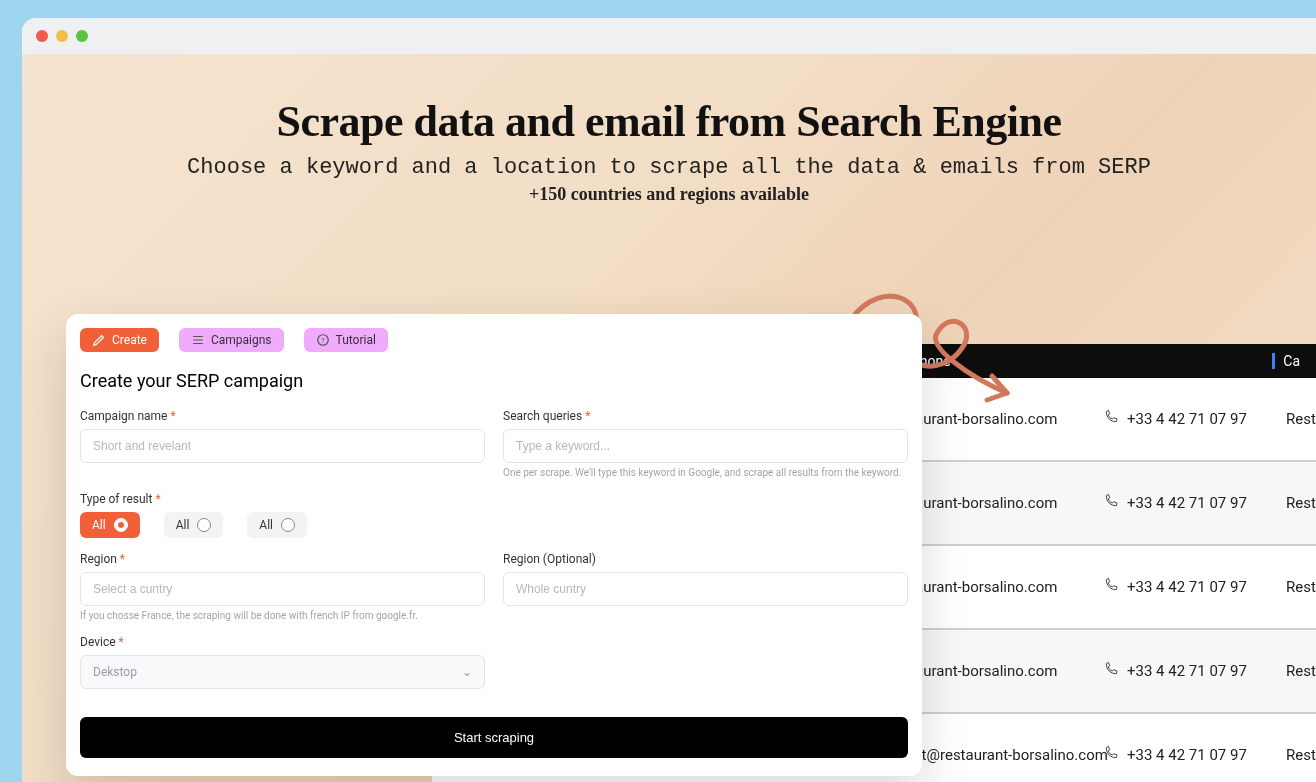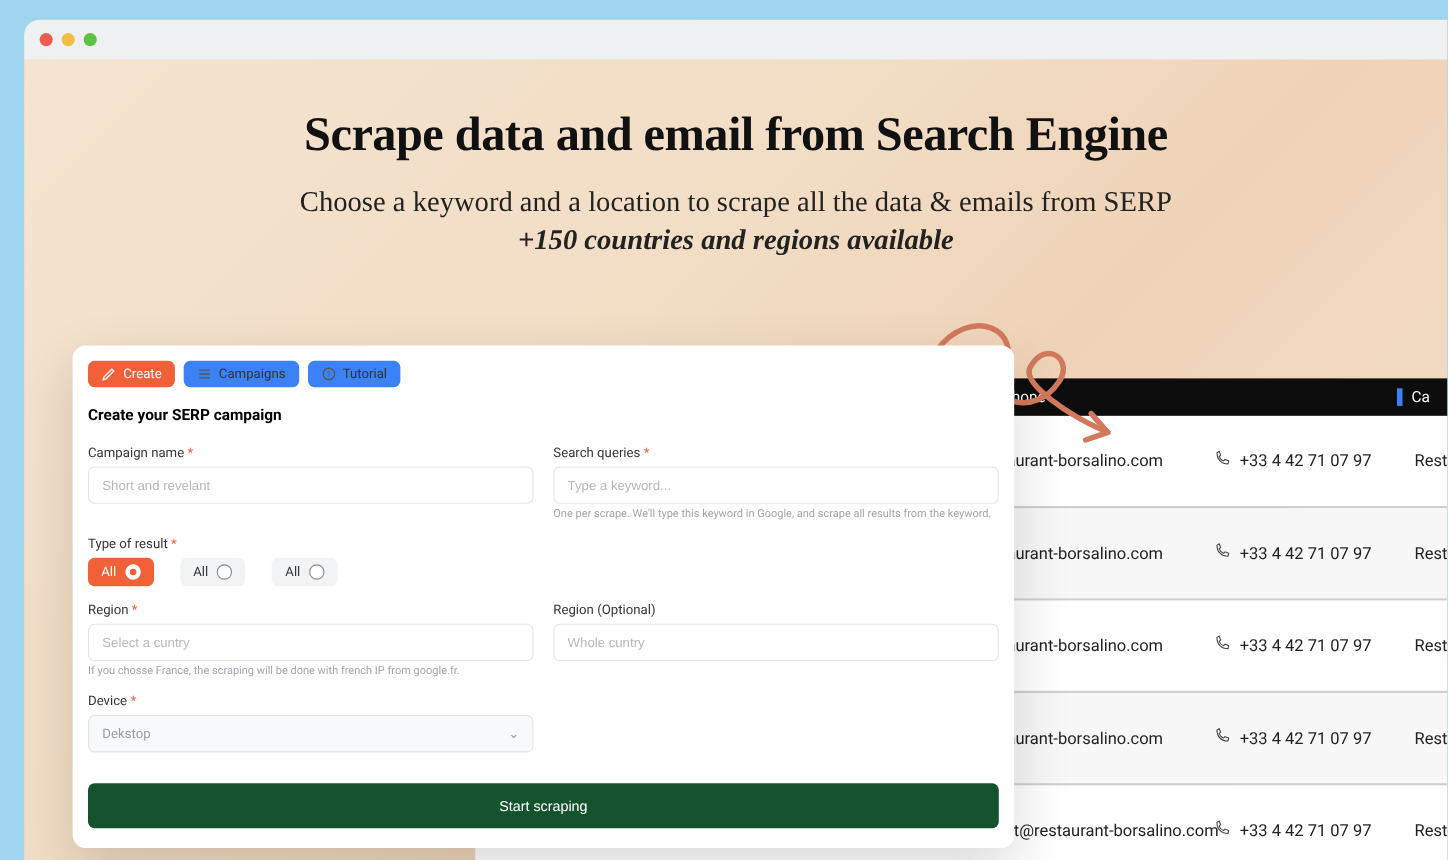--- a/index.html
+++ b/index.html
@@ -37,57 +37,56 @@
     margin-top: 42px;
     color: #111;
   }
   .hero h1 {
     font-size: 44px;
     font-weight: 700;
     letter-spacing: -0.5px;
     font-family: Georgia, "Times New Roman", serif;
   }
   .hero p {
-    font-size: 26px;
-    margin-top: 22px;
-    font-family: Liberation Serif, serif;
+    font-size: 22px;
+    margin-top: 8px;
+    font-family: Liberation Mono, monospace;
     color: #222;
   }
   .hero .sub2 {
-    font-size: 26px;
+    font-size: 18px;
     font-weight: 700;
     margin-top: 4px;
     font-family: Georgia, serif;
-    font-style: italic;
   }
 
   
   .card {
     position: absolute;
     left: 44px;
     top: 296px;
     width: 856px;
     background: #fff;
     border-radius: 12px;
     box-shadow: 0 20px 50px rgba(0,0,0,0.15);
     padding: 14px 14px 18px 14px;
     z-index: 5;
   }
-  .tabs { display: flex; gap: 8px; }
+  .tabs { display: flex; gap: 20px; }
   .tab {
     display: inline-flex; align-items: center; gap: 6px;
     font-size: 12px; padding: 5px 12px;
     border-radius: 6px;
     color: #333;
-    background: #3b82f6;
+    background: #f0abfc;
   }
   .tab.active { background: #f2603a; color: #fff; }
   .tab .ic { width: 14px; height: 14px; display:inline-flex; align-items:center; justify-content:center; }
 
-  .card h3 { font-size: 14px; font-weight: 700; margin: 18px 0 14px 0; }
+  .card h3 { font-size: 18px; font-weight: 400; margin: 18px 0 14px 0; }
 
   .form-grid {
     display: grid;
     grid-template-columns: 1fr 1fr;
     column-gap: 18px;
   }
   .field { margin-bottom: 10px; }
   .label { font-size: 12px; color: #333; display:inline-block; margin-bottom: 6px; }
   .req::after { content: " *"; color: #f2603a; }
   .input {
@@ -118,21 +117,21 @@
     border:1px solid #e1e3e6; border-radius:6px;
     padding:9px 12px; font-size:12px; color:#9a9da2;
     background:#f8f9fa;
     display:flex; justify-content:space-between; align-items:center;gap:11px;
   }
   .select .chev { color:#999; font-size:12px; }
 
   .submit {
     margin-top: 18px;
     width: 100%;
-    background: #14532d;
+    background: #000000;
     color: #fff;
     border: none;
     border-radius: 6px;
     padding: 13px 0;
     font-size: 13px;
     cursor: pointer;
   }
 
   
   .datahdr {
@@ -217,21 +216,21 @@
     <p class="sub2">+150 countries and regions available</p>
   </div>
 
   <svg class="arrow" viewBox="0 0 220 140">
     <path d="M10 30 C 40 -10, 90 10, 70 50 C 55 80, 100 90, 120 60 C 135 40, 110 20, 95 45 C 85 60, 130 90, 165 105" fill="none" stroke="#d2795c" stroke-width="5" stroke-linecap="round"></path>
     <path d="M165 105 L150 88 M165 105 L145 112" fill="none" stroke="#d2795c" stroke-width="5" stroke-linecap="round"></path>
   </svg>
 
   <div class="datahdr">
     <span style="border-left:1px solid #777;padding-left:8px">Phone</span>
-    <span class="col2" style="border-left:5px solid #3b82f6;padding-left:8px">Ca</span>
+    <span class="col2" style="border-left:3px solid #3b82f6;padding-left:8px">Ca</span>
   </div>
 
   <div class="rows" id="rows">
       <div class="row">
         <div class="name">rains De Siècle</div>
         <div class="web">
           <span><svg viewBox="0 0 24 24">
               <circle cx="12" cy="12" r="9"></circle>
               <path d="M3 12h18M12 3c3 3 3 15 0 18M12 3c-3 3-3 15 0 18"></path>
             </svg></span>

